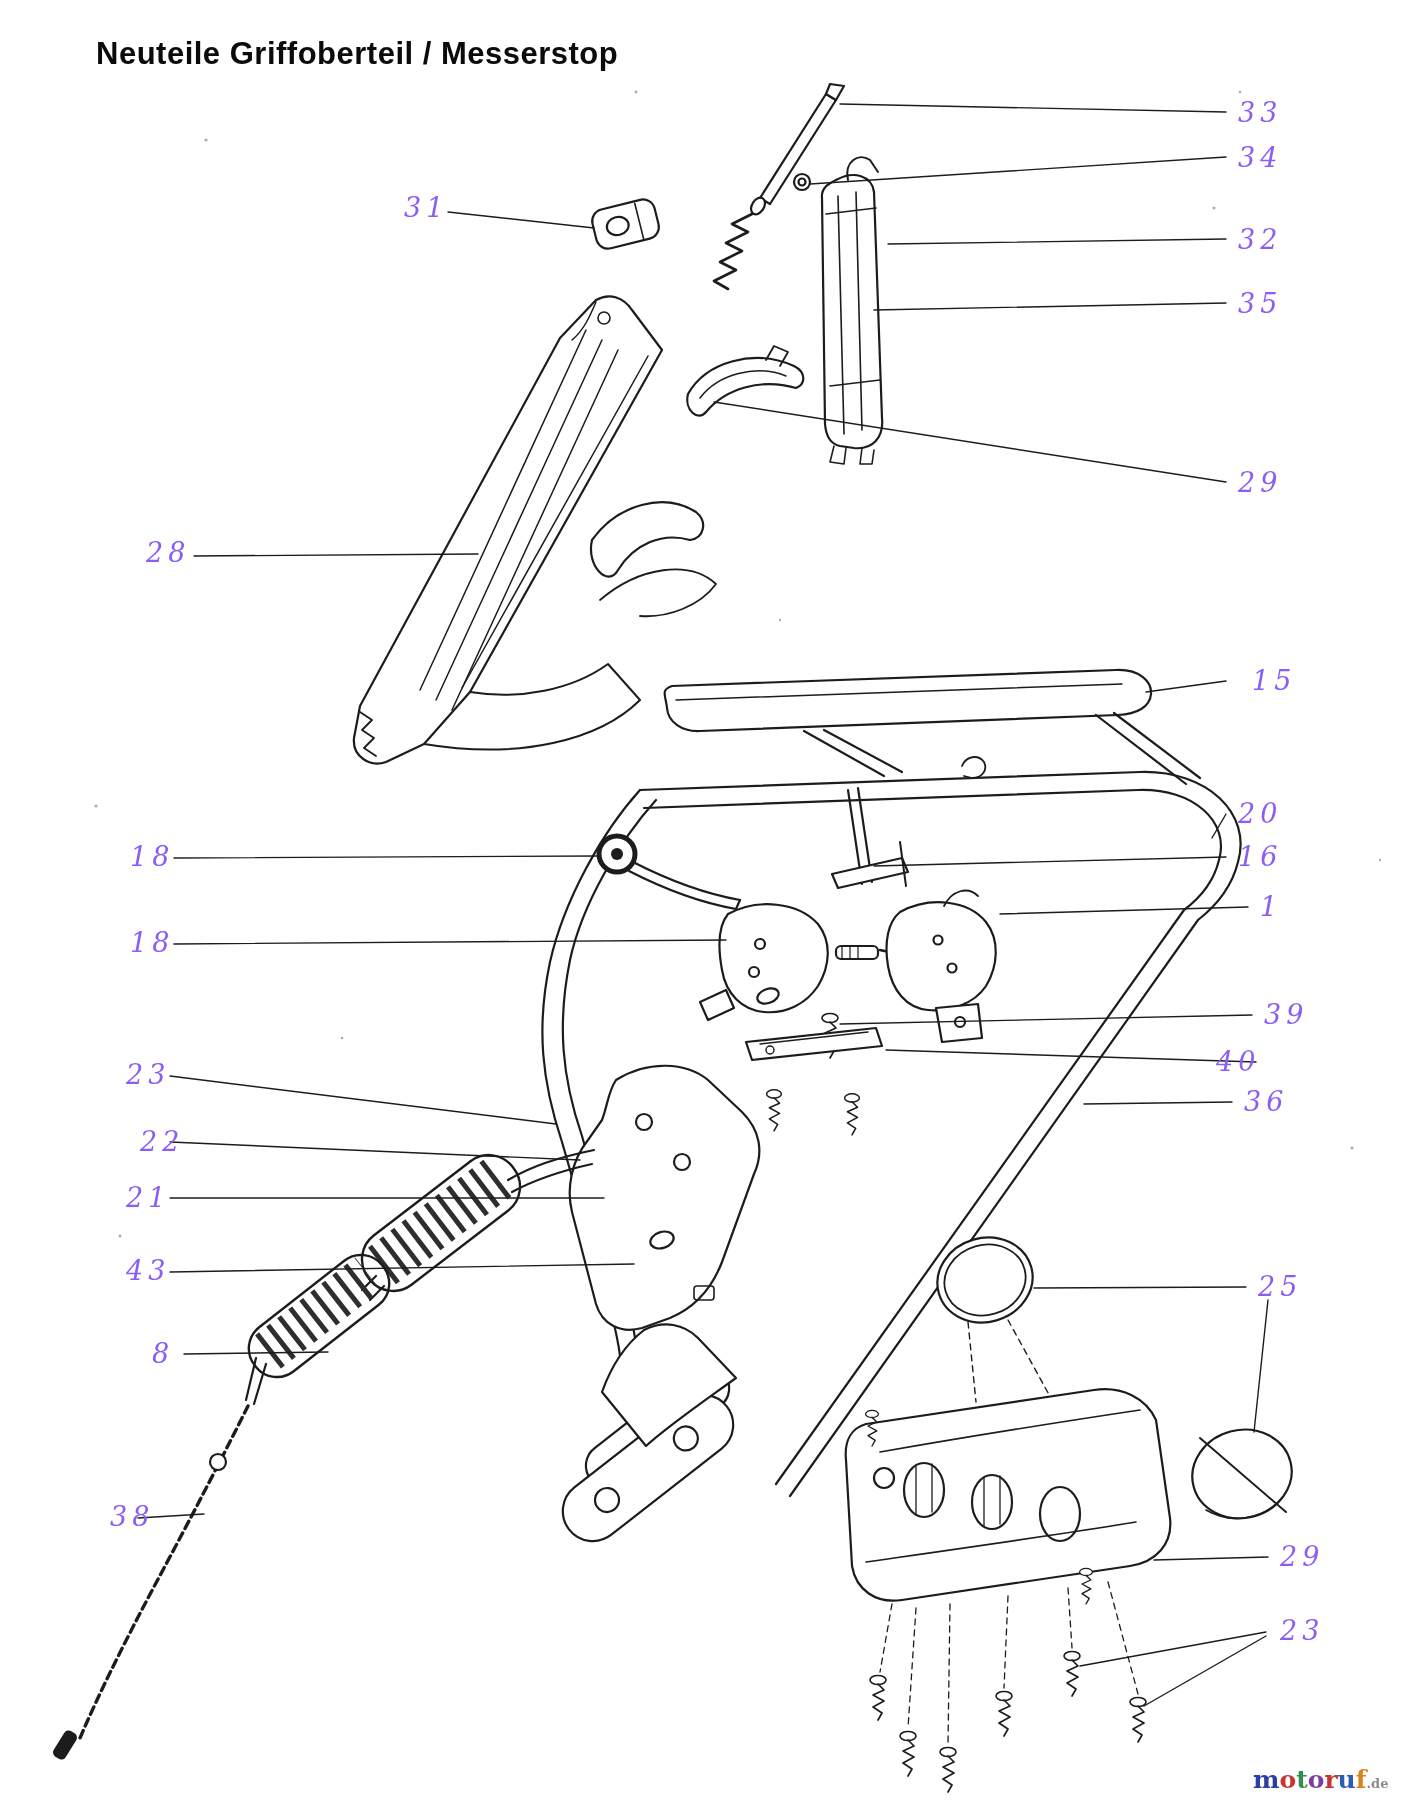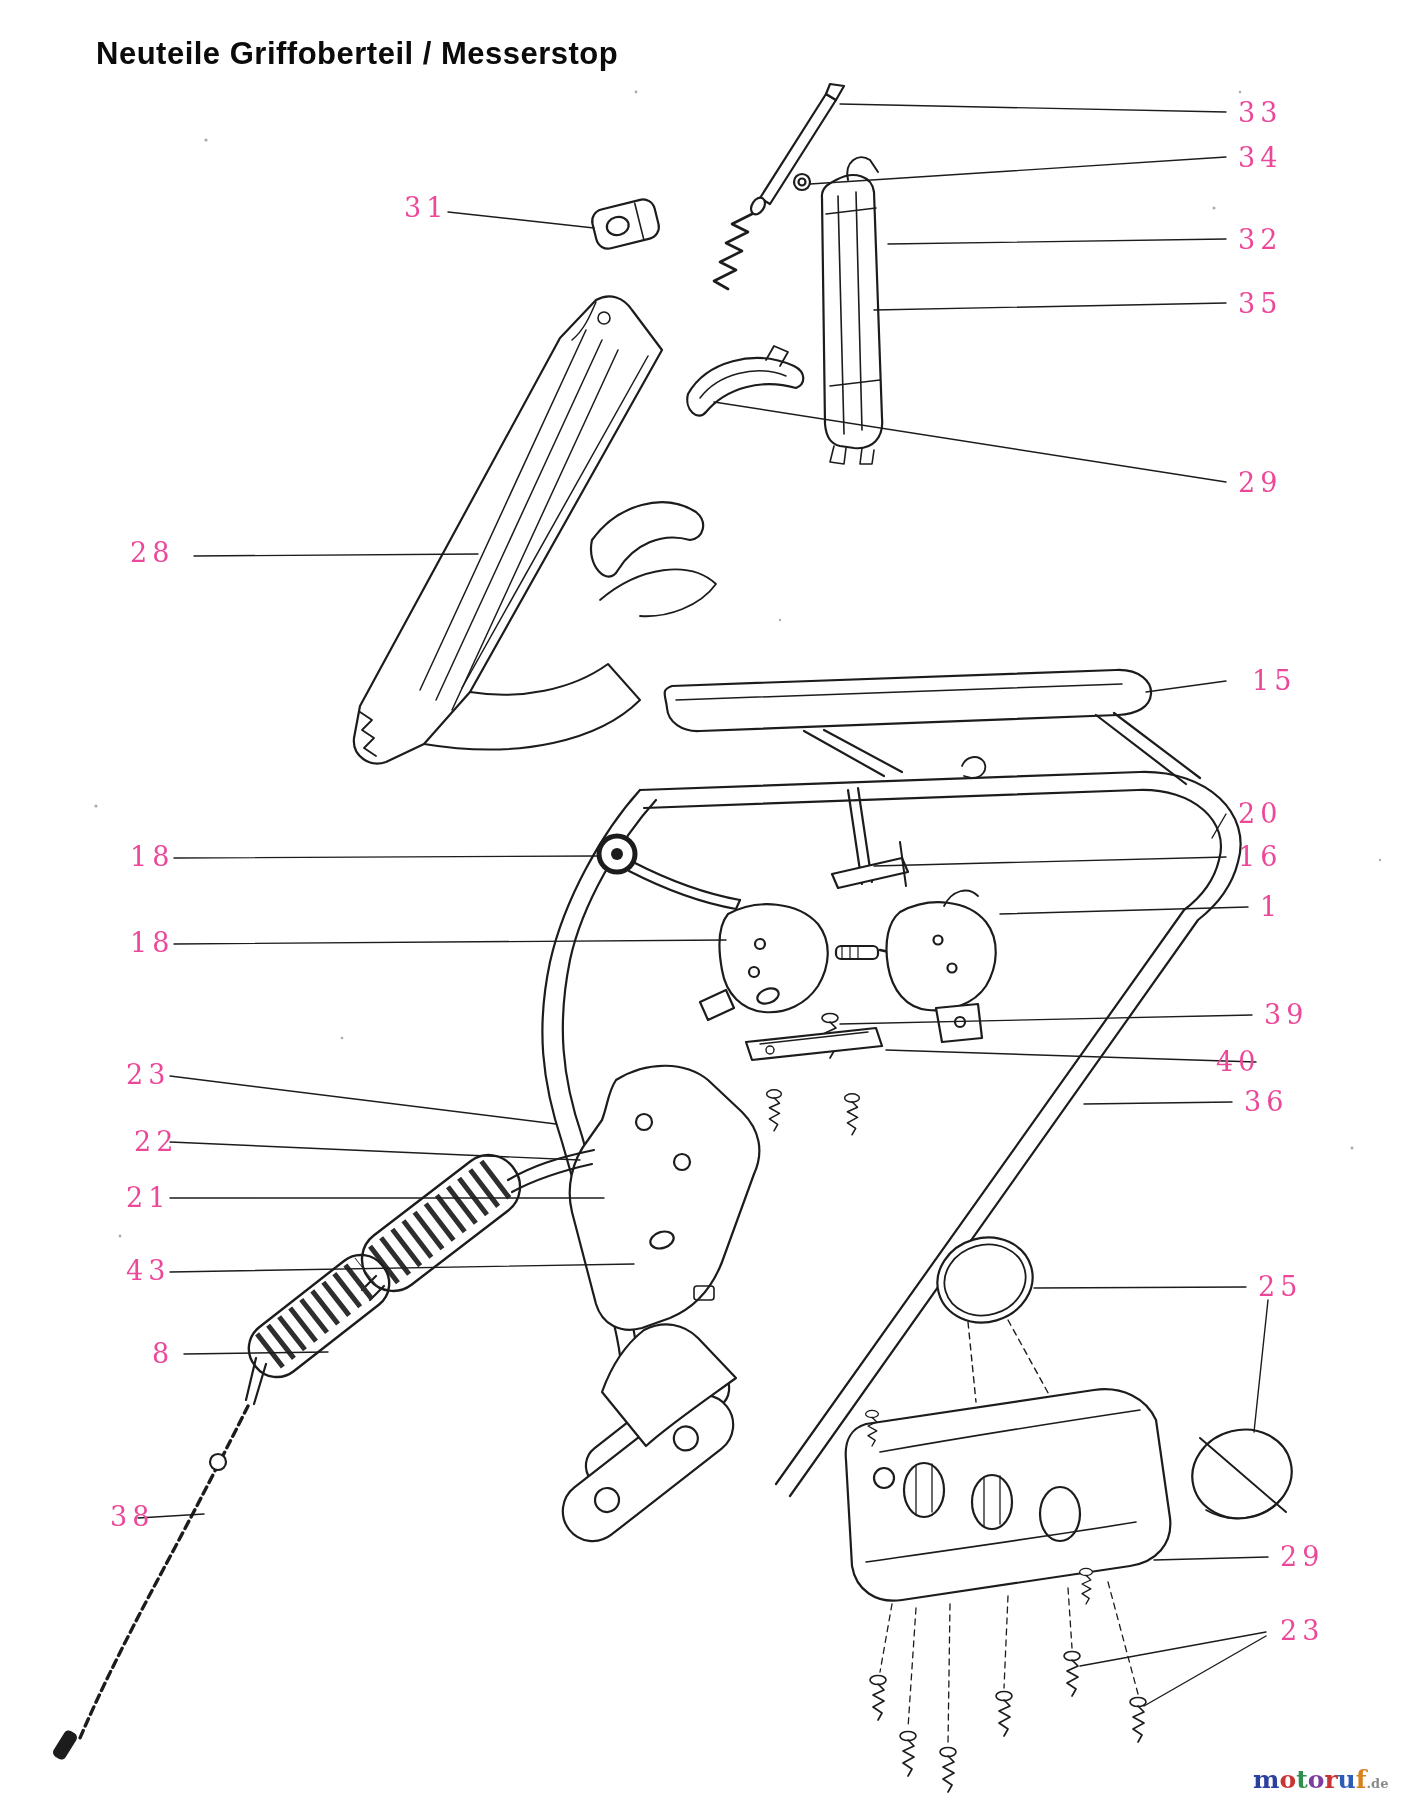--- a/index.html
+++ b/index.html
@@ -2,21 +2,21 @@
 <html><head>
 <meta charset="utf-8">
 <style>
   html,body{margin:0;padding:0;background:#ffffff;}
   .stage{position:relative;width:1413px;height:1800px;background:#ffffff;overflow:hidden;
          font-family:"Liberation Sans",sans-serif;}
   .title{position:absolute;left:96px;top:36px;font-size:31px;font-weight:bold;color:#0b0b0b;
          letter-spacing:.5px;}
   .art{position:absolute;left:0;top:0;}
   .callout{position:absolute;transform:translateY(-50%);font-family:"DejaVu Serif",serif;
-           font-size:27px;letter-spacing:5px;color:#ec4899;white-space:nowrap;}
+           font-style:italic;font-size:27px;letter-spacing:5px;color:#8b5cf6;white-space:nowrap;}
   .watermark{position:absolute;right:12px;bottom:2px;}
 </style>
 </head>
 <body>
 
 <div class="stage">
 
   <div class="title">Neuteile Griffoberteil / Messerstop</div>
 
   <svg class="art" width="1413" height="1800" viewBox="0 0 1413 1800" xmlns="http://www.w3.org/2000/svg">
@@ -283,32 +283,32 @@
       </g>
     </g>
   </svg>
 
   <div class="callout" style="left:1238px;top:112px">33</div>
   <div class="callout" style="left:1238px;top:157px">34</div>
   <div class="callout" style="left:404px;top:207px">31</div>
   <div class="callout" style="left:1238px;top:239px">32</div>
   <div class="callout" style="left:1238px;top:303px">35</div>
   <div class="callout" style="left:1238px;top:482px">29</div>
-  <div class="callout" style="left:130px;top:552px">28</div>
+  <div class="callout" style="left:146px;top:552px">28</div>
   <div class="callout" style="left:1252px;top:680px">15</div>
   <div class="callout" style="left:1238px;top:813px">20</div>
   <div class="callout" style="left:130px;top:856px">18</div>
   <div class="callout" style="left:1238px;top:856px">16</div>
   <div class="callout" style="left:1260px;top:906px">1</div>
   <div class="callout" style="left:130px;top:942px">18</div>
   <div class="callout" style="left:1264px;top:1014px">39</div>
   <div class="callout" style="left:126px;top:1074px">23</div>
   <div class="callout" style="left:1216px;top:1061px">40</div>
   <div class="callout" style="left:1244px;top:1101px">36</div>
-  <div class="callout" style="left:134px;top:1141px">22</div>
+  <div class="callout" style="left:140px;top:1141px">22</div>
   <div class="callout" style="left:126px;top:1197px">21</div>
   <div class="callout" style="left:126px;top:1270px">43</div>
   <div class="callout" style="left:152px;top:1353px">8</div>
   <div class="callout" style="left:1258px;top:1286px">25</div>
   <div class="callout" style="left:110px;top:1516px">38</div>
   <div class="callout" style="left:1280px;top:1556px">29</div>
   <div class="callout" style="left:1280px;top:1630px">23</div>
 
   <svg class="watermark" width="150" height="36" xmlns="http://www.w3.org/2000/svg">
     <text x="2" y="26" font-size="25" font-weight="bold" font-family="DejaVu Serif, serif">

